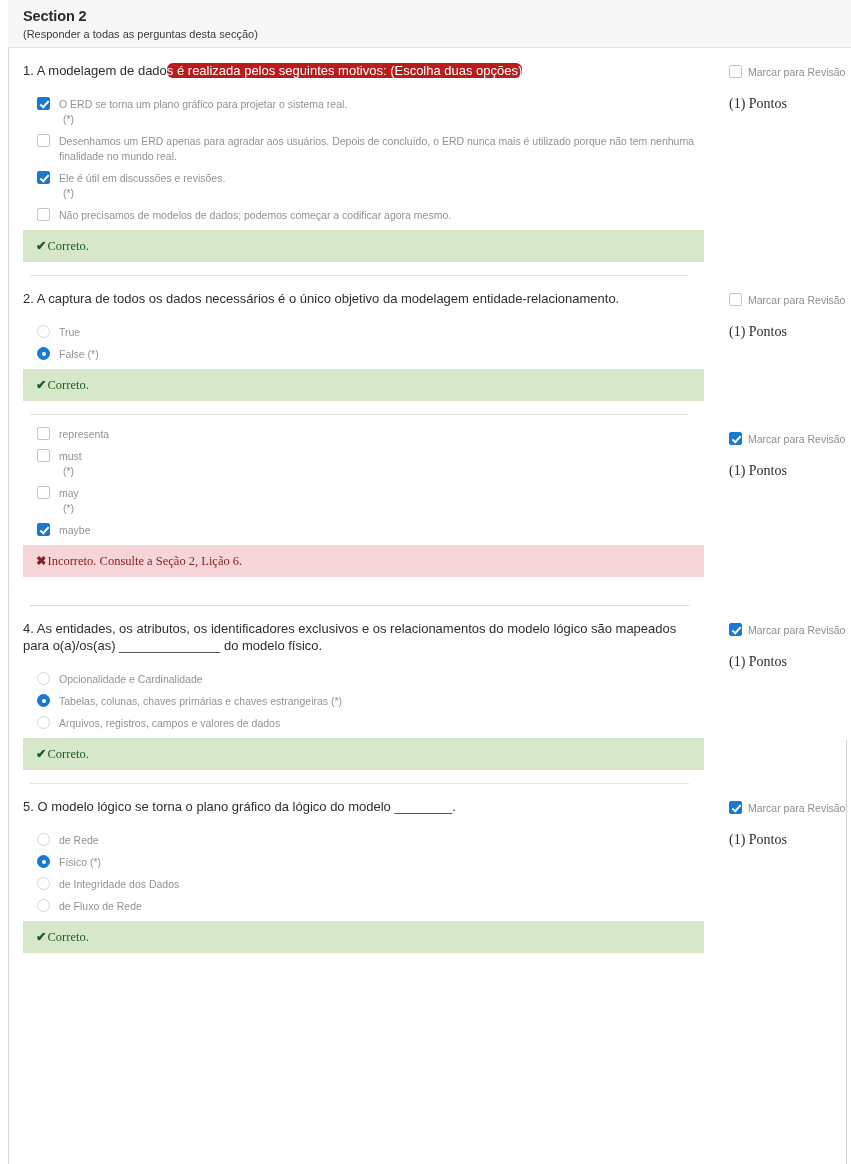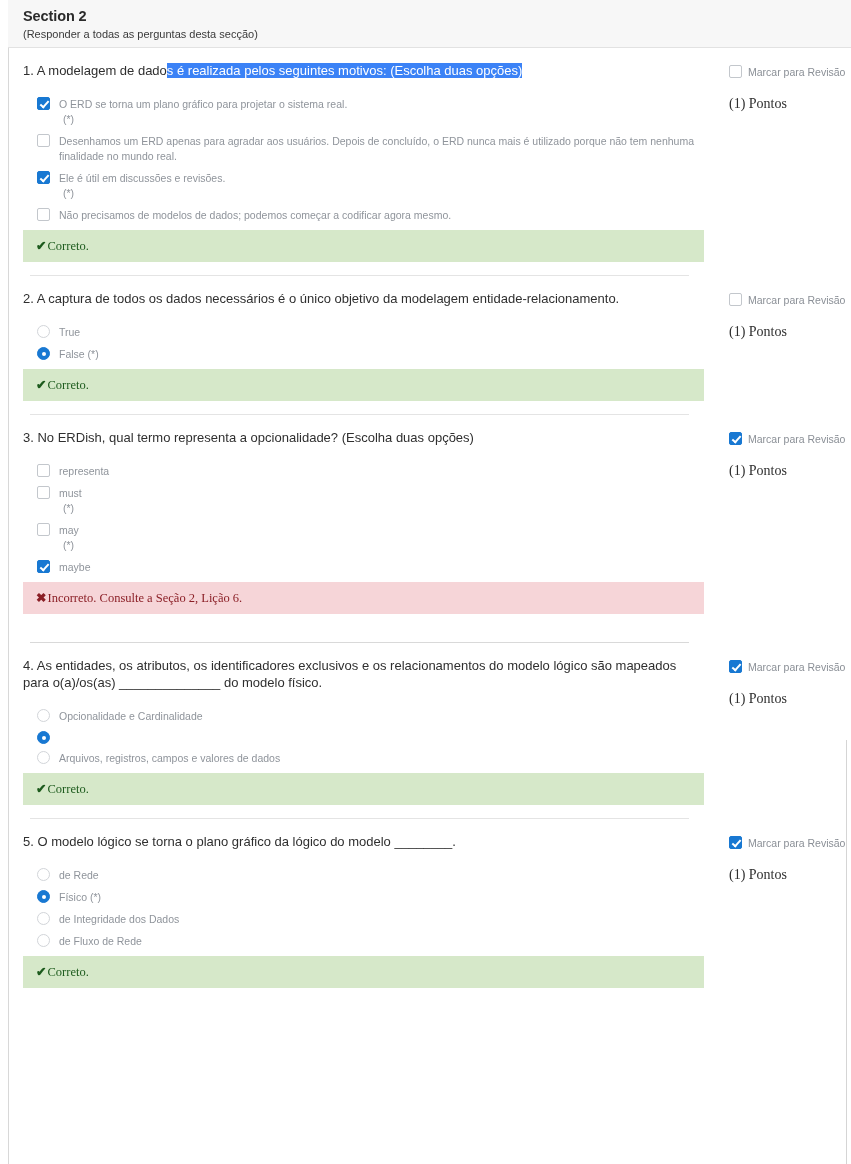--- a/index.html
+++ b/index.html
@@ -92,22 +92,23 @@
 
   .q-text {
     font-size: 13px;
     color: #2f2f2f;
     line-height: 17px;
     padding-top: 14px;
     padding-bottom: 6px;
     max-width: 680px;
   }
   .hl {
-    background: #3b82f6;
+    background: #b91c1c;
     color: #ffffff;
+    border-radius: 6px;
   }
 
   
   .review {
     display: flex;
     align-items: center;
     gap: 6px;
     white-space: nowrap;
   }
   .review-label {
@@ -297,21 +298,20 @@
             </div>
             <div class="pts">(1) Pontos</div>
           </div>
         </div>
         <div class="q-gap-sm"></div>
         <div class="q-divider"></div>
       </div>
       <div class="question">
         <div class="q-inner">
           <div class="q-left">
-            <div class="q-text"><span>3.</span><span> No ERDish, qual termo representa a opcionalidade? (Escolha duas opções)</span></div>
             <div class="options">
               <div class="opt">
                 <span class="cb"></span>
                 <div class="opt-body"><span>representa</span></div>
               </div>
               <div class="opt">
                 <span class="cb"></span>
                 <div class="opt-body"><span>must</span><span class="opt-star">(*)</span></div>
               </div>
               <div class="opt">
@@ -343,20 +343,21 @@
         <div class="q-inner">
           <div class="q-left">
             <div class="q-text"><span>4.</span><span> As entidades, os atributos, os identificadores exclusivos e os relacionamentos do modelo lógico são mapeados para o(a)/os(as) ______________ do modelo físico.</span></div>
             <div class="options">
               <div class="opt">
                 <span class="rd"></span>
                 <div class="opt-body"><span>Opcionalidade e Cardinalidade</span></div>
               </div>
               <div class="opt">
                 <span class="rd checked"></span>
+                <div class="opt-body"><span>Tabelas, colunas, chaves primárias e chaves estrangeiras (*)</span></div>
               </div>
               <div class="opt">
                 <span class="rd"></span>
                 <div class="opt-body"><span>Arquivos, registros, campos e valores de dados</span></div>
               </div>
             </div>
             <div class="fb ok">
               <span class="mark">✔</span>
               <span>Correto.</span>
             </div>

